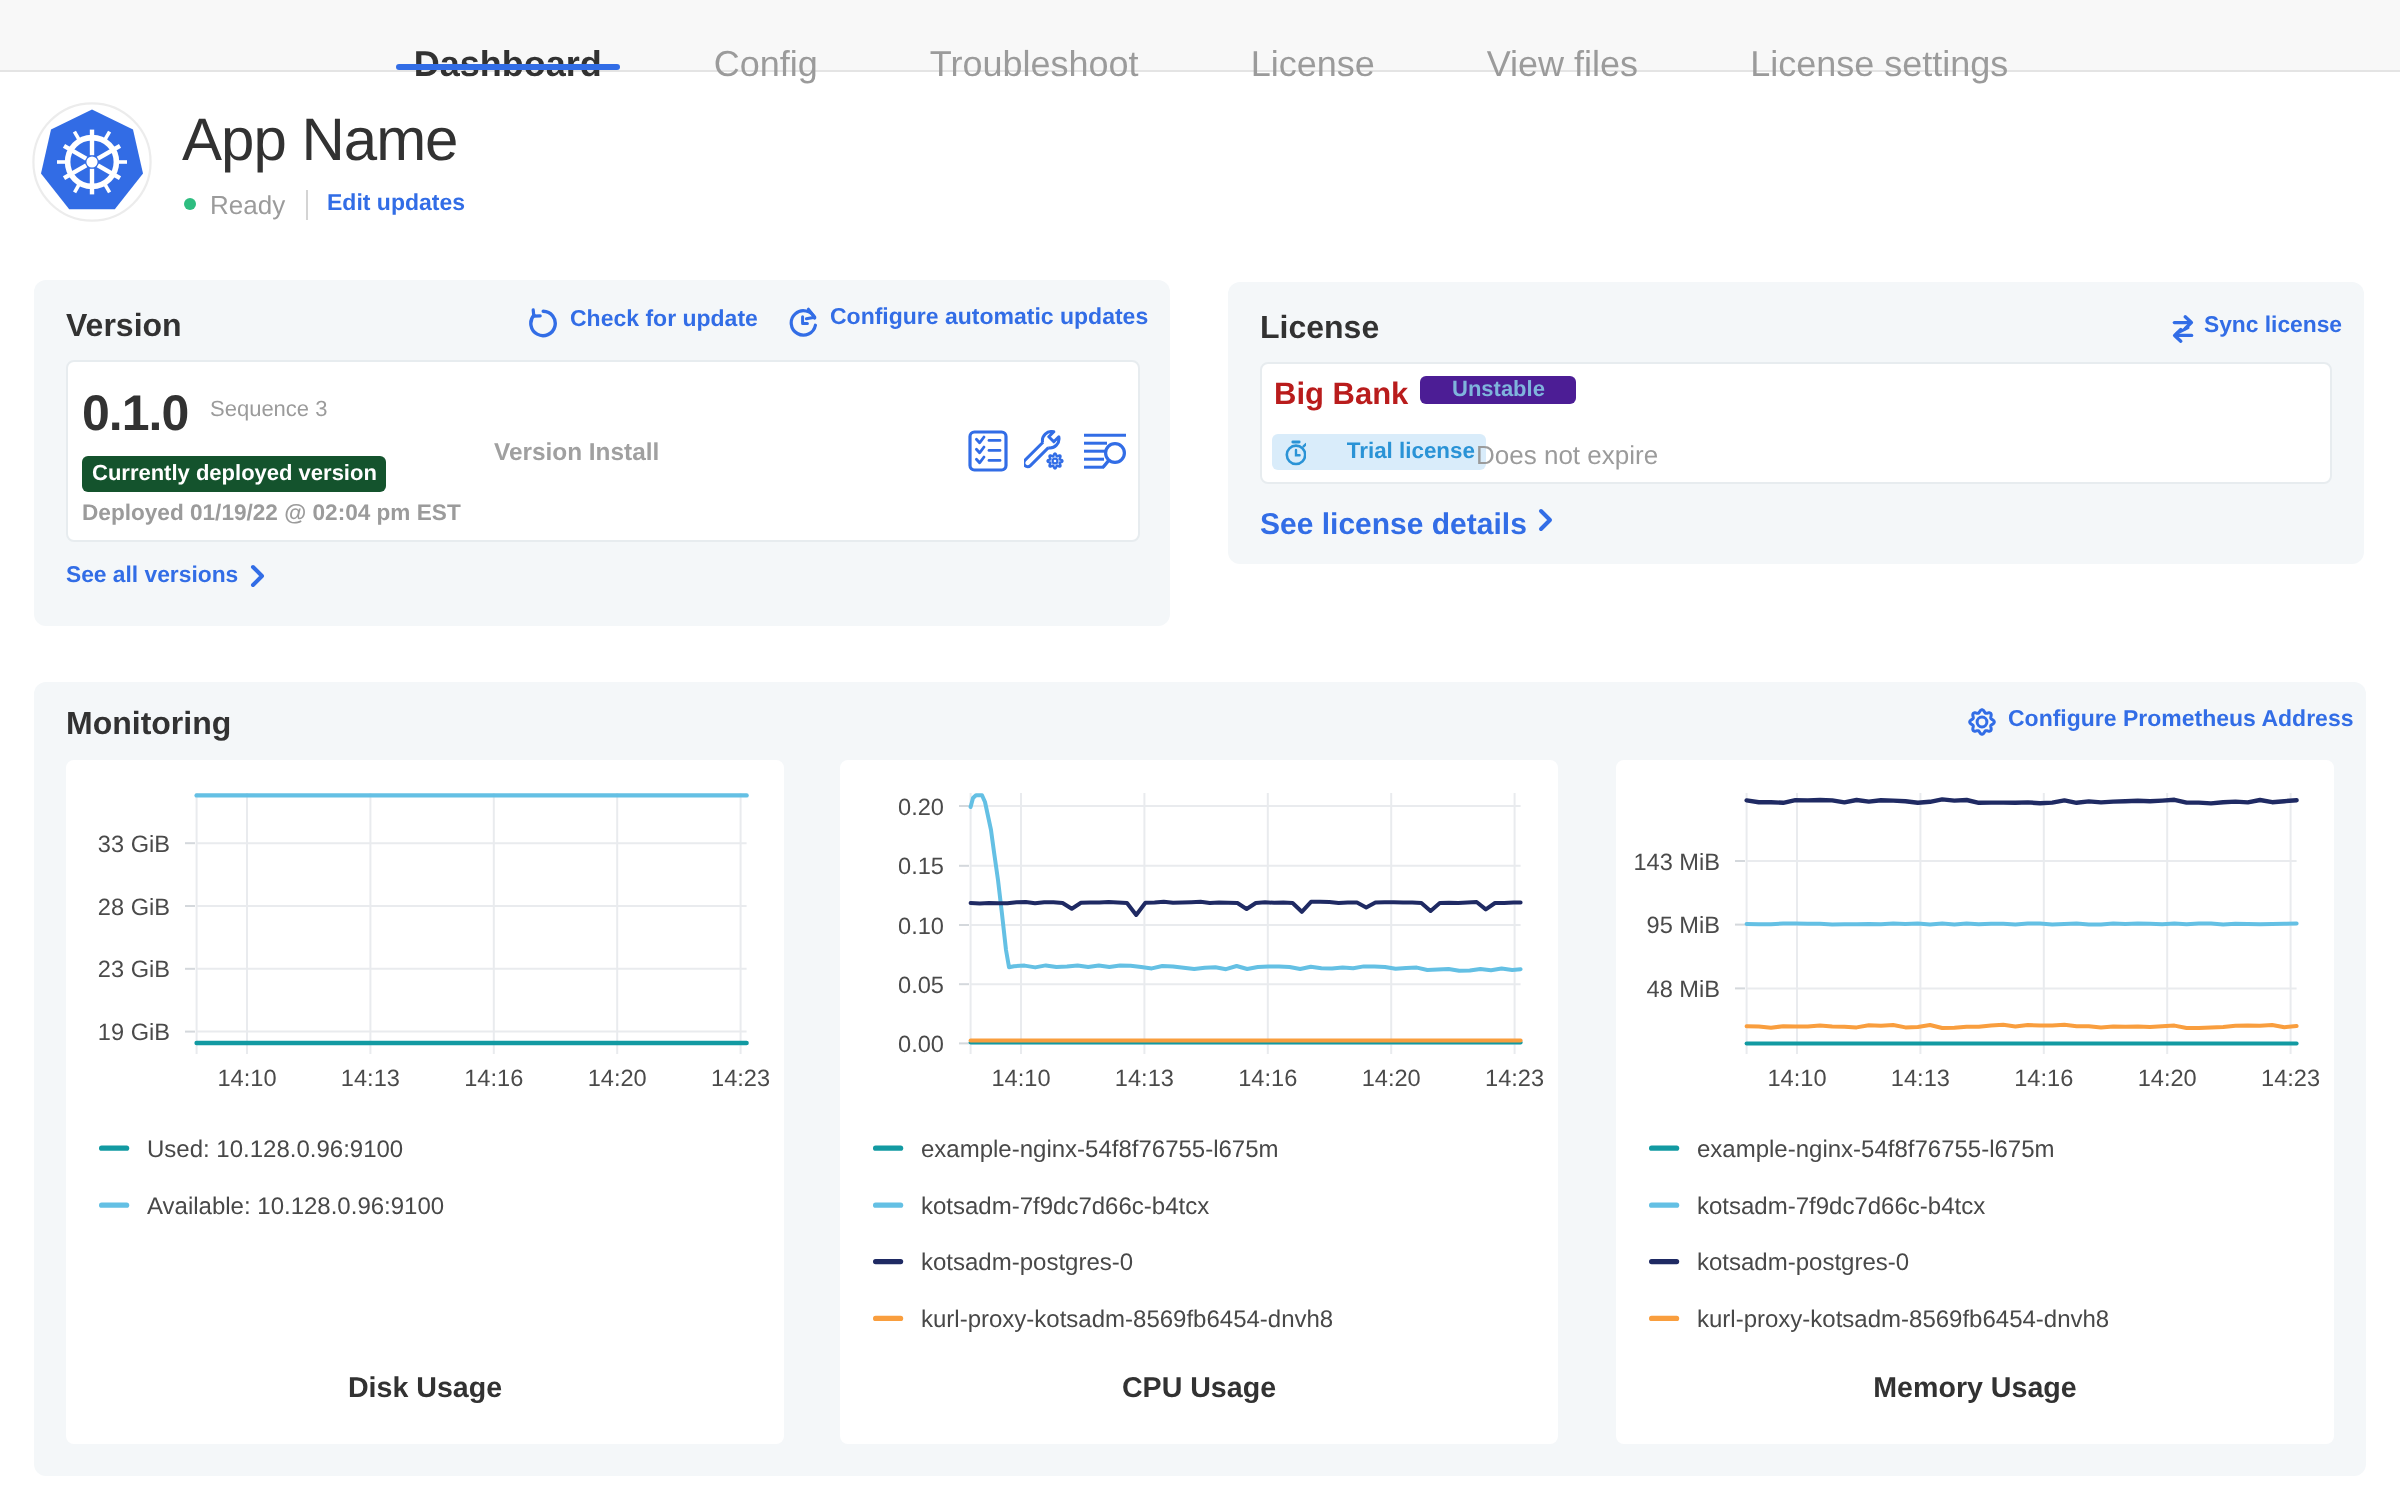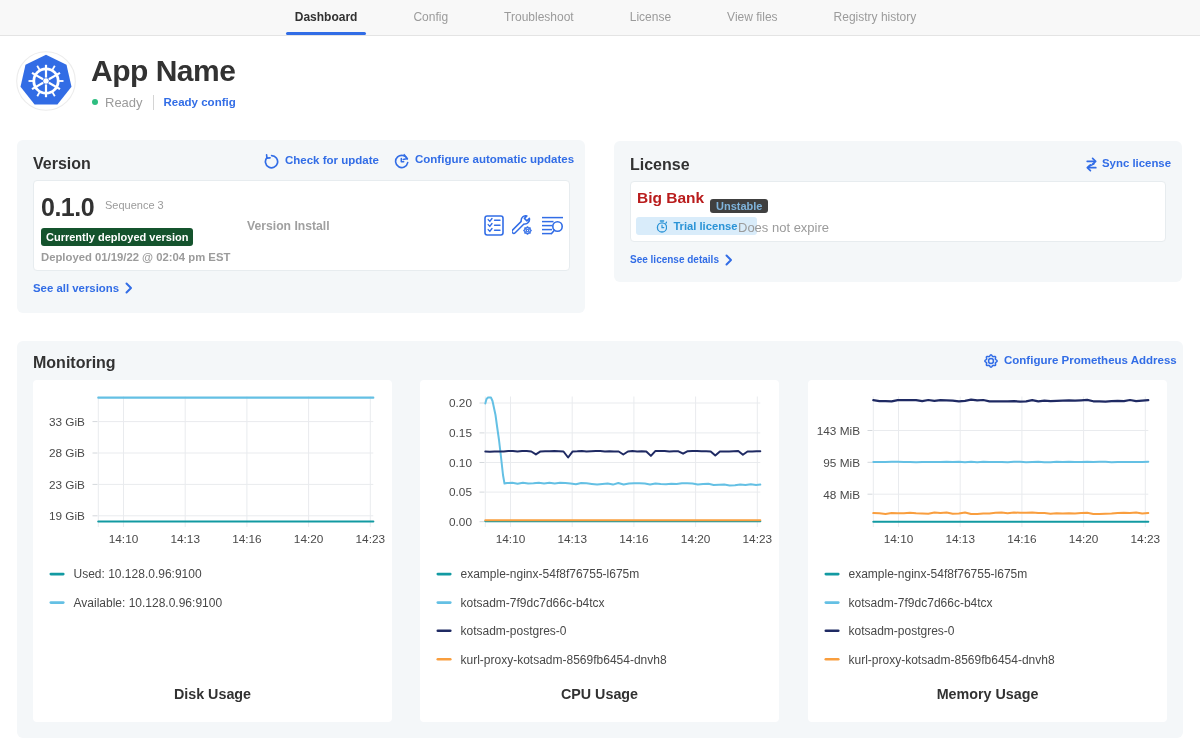--- a/index.html
+++ b/index.html
@@ -1,63 +1,63 @@
 <!DOCTYPE html>
 <html><head><meta charset="utf-8"><title>App Name</title>
 <style>
 *{margin:0;padding:0;box-sizing:border-box}
 html,body{width:1200px;height:746px;overflow:hidden;background:#fff;
   font-family:"Liberation Sans",sans-serif;-webkit-font-smoothing:antialiased}
 .nav{position:absolute;left:0;top:0;width:1200px;height:36px;background:#f8f8f8;
   border-bottom:1px solid #e4e4e4;display:flex;justify-content:center;padding-left:11px}
-.nav .tab{font-size:12px;color:#9b9b9b;line-height:35px;margin:0 19px;padding:0 9px;position:relative}
+.nav .tab{font-size:18px;color:#9b9b9b;line-height:35px;margin:0 19px;padding:15px 9px;position:relative}
 .nav .tab.active{color:#323232;font-weight:bold}
 .nav .tab.active:after{content:"";position:absolute;left:0;right:0;bottom:0;height:3px;
   background:#326de6;border-radius:2px}
 .abs{position:absolute}
 .card{position:absolute;background:#f4f7f9;border-radius:6px}
 .whitebox{position:absolute;background:#fff;border:1px solid #e7ecef;border-radius:4px}
 .cardtitle{font-size:16px;font-weight:bold;color:#323232}
 .bluelink{color:#326de6;font-weight:bold;font-size:11.5px;display:flex;align-items:flex-start;gap:6px}
 .gray{color:#9b9b9b}
 .chartcard{position:absolute;background:#fff;border-radius:4px;width:359px;height:342px;top:380px}
 </style></head>
 <body>
 <div class="nav">
     <div class="tab active">Dashboard</div>
     <div class="tab">Config</div>
     <div class="tab">Troubleshoot</div>
     <div class="tab">License</div>
     <div class="tab">View files</div>
-    <div class="tab">Registry history</div>
+    <div class="tab">License settings</div>
   </div>
 
 <div class="abs" style="left:16px;top:51px;width:60px;height:60px"><svg width="60" height="60" viewBox="0 0 60 60" style="">
       <circle cx="30" cy="30" r="29.3" fill="#fff" stroke="#ececec" stroke-width="1.1"></circle>
       <polygon points="30.0,3.8 50.5,13.7 55.5,35.8 41.4,53.6 18.6,53.6 4.5,35.8 9.5,13.7" fill="#326ce5"></polygon>
       <circle cx="30" cy="30" r="12.2" fill="none" stroke="#fff" stroke-width="2.8"></circle>
       <circle cx="30" cy="30" r="2.8" fill="#fff"></circle>
       <line x1="30.0" y1="26.6" x2="30.0" y2="13.8" stroke="#fff" stroke-width="2.2"></line>
       <line x1="36.1" y1="19.4" x2="38.8" y2="14.8" stroke="#fff" stroke-width="1.8"></line>
       <line x1="32.9" y1="28.3" x2="44.0" y2="21.9" stroke="#fff" stroke-width="2.2"></line>
       <line x1="42.2" y1="30.0" x2="47.5" y2="30.0" stroke="#fff" stroke-width="1.8"></line>
       <line x1="32.9" y1="31.7" x2="44.0" y2="38.1" stroke="#fff" stroke-width="2.2"></line>
       <line x1="36.1" y1="40.6" x2="38.8" y2="45.2" stroke="#fff" stroke-width="1.8"></line>
       <line x1="30.0" y1="33.4" x2="30.0" y2="46.2" stroke="#fff" stroke-width="2.2"></line>
       <line x1="23.9" y1="40.6" x2="21.3" y2="45.2" stroke="#fff" stroke-width="1.8"></line>
       <line x1="27.1" y1="31.7" x2="16.0" y2="38.1" stroke="#fff" stroke-width="2.2"></line>
       <line x1="17.8" y1="30.0" x2="12.5" y2="30.0" stroke="#fff" stroke-width="1.8"></line>
       <line x1="27.1" y1="28.3" x2="16.0" y2="21.9" stroke="#fff" stroke-width="2.2"></line>
       <line x1="23.9" y1="19.4" x2="21.2" y2="14.8" stroke="#fff" stroke-width="1.8"></line>
     </svg></div>
-<div class="abs" style="left:91px;top:53px;font-size:30px;font-weight:bold;color:#323232;letter-spacing:-0.5px;line-height:36px">App Name</div>
+<div class="abs" style="left:91px;top:53px;font-size:30px;font-weight:normal;color:#323232;letter-spacing:-0.5px;line-height:36px">App Name</div>
 <div class="abs" style="left:92px;top:99px;width:6px;height:6px;border-radius:50%;background:#2ebd80"></div>
 <div class="abs" style="left:105px;top:95px;font-size:13px;color:#9b9b9b">Ready</div>
 <div class="abs" style="left:152.5px;top:94.5px;width:1px;height:15px;background:#d4d4d4"></div>
-<div class="abs" style="left:163.5px;top:95.5px;font-size:11.5px;color:#326de6;font-weight:bold">Ready config</div>
+<div class="abs" style="left:163.5px;top:95.5px;font-size:11.5px;color:#326de6;font-weight:bold">Edit updates</div>
 
 <div class="card" style="left:17px;top:140px;width:568px;height:173px"></div>
 <div class="abs cardtitle" style="left:33px;top:155px">Version</div>
 <div class="abs bluelink" style="left:264px;top:154px">
     <svg width="15" height="15" viewBox="0 0 15 15" style="">
       <path d="M3.0 3.6 A6.1 6.1 0 1 0 7.6 1.6" fill="none" stroke="#326de6" stroke-width="1.7" stroke-linecap="round"></path>
       <path d="M2.6 0.9 L2.9 4.1 L6.1 3.9" fill="none" stroke="#326de6" stroke-width="1.6" stroke-linejoin="round" stroke-linecap="round"></path>
     </svg>
     <span>Check for update</span>
   </div>
@@ -111,34 +111,34 @@
       <line x1="2.2" y1="4.3" x2="9.3" y2="4.3" stroke="#326de6" stroke-width="1.7" stroke-linecap="round"></line>
       <path d="M7.6 1.4 L10.7 4.3 L7.6 7.2" fill="none" stroke="#326de6" stroke-width="1.7" stroke-linejoin="round" stroke-linecap="round"></path>
       <line x1="9.0" y1="6.8" x2="3.6" y2="9.6" stroke="#326de6" stroke-width="1.5" stroke-linecap="round"></line>
       <line x1="3.7" y1="10.7" x2="10.8" y2="10.7" stroke="#326de6" stroke-width="1.7" stroke-linecap="round"></line>
       <path d="M5.4 7.8 L2.3 10.7 L5.4 13.6" fill="none" stroke="#326de6" stroke-width="1.7" stroke-linejoin="round" stroke-linecap="round"></path>
     </svg>
     <span>Sync license</span>
   </div>
 <div class="whitebox" style="left:630px;top:181px;width:536px;height:61px"></div>
 <div class="abs" style="left:637px;top:188.5px;font-size:15.5px;font-weight:bold;color:#b91c1c">Big Bank</div>
-<div class="abs" style="left:710px;top:199px;height:14px;line-height:14px;background:#404040;border-radius:3px;
-  color:#7fb4dc;font-size:11px;font-weight:bold;padding:0 6px">Unstable</div>
+<div class="abs" style="left:710px;top:188px;height:14px;line-height:14px;background:#4c1d95;border-radius:3px;
+  color:#7fb4dc;font-size:11px;font-weight:bold;padding:0 16px">Unstable</div>
 <div class="abs" style="left:636px;top:217px;height:18px;background:#d9ecfa;border-radius:3px;
-  color:#2a93d6;font-size:11.2px;font-weight:bold;padding:0 20px;display:flex;align-items:center;gap:6px">
+  color:#2a93d6;font-size:11.2px;font-weight:bold;padding:0 6px;display:flex;align-items:center;gap:20px">
     <svg width="11.4" height="13" viewBox="0 0 11.4 13" style="vertical-align:-2px">
       <line x1="4.4" y1="1" x2="7.6" y2="1" stroke="#2a93d6" stroke-width="1.4" stroke-linecap="round"></line>
       <line x1="9.8" y1="3.2" x2="11" y2="2" stroke="#2a93d6" stroke-width="1.2" stroke-linecap="round"></line>
       <circle cx="6" cy="7.4" r="4.6" fill="none" stroke="#2a93d6" stroke-width="1.3"></circle>
       <path d="M6 5 L6 7.6 L7.8 7.6" fill="none" stroke="#2a93d6" stroke-width="1.2" stroke-linecap="round"></path>
     </svg>
     <span>Trial license</span>
   </div>
 <div class="abs gray" style="left:738px;top:220px;font-size:13px">Does not expire</div>
-<div class="abs bluelink" style="left:630px;top:254px;font-size:10px">See license details <svg width="8" height="12" viewBox="0 0 8 12" style="vertical-align:-1px">
+<div class="abs bluelink" style="left:630px;top:254px;font-size:15px">See license details <svg width="8" height="12" viewBox="0 0 8 12" style="vertical-align:-1px">
       <path d="M1.5 1.5 L6 6.0 L1.5 10.5" fill="none" stroke="#326de6" stroke-width="2" stroke-linecap="round" stroke-linejoin="round"></path>
     </svg></div>
 
 <div class="card" style="left:17px;top:341px;width:1166px;height:397px"></div>
 <div class="abs cardtitle" style="left:33px;top:354px">Monitoring</div>
 <div class="abs bluelink" style="left:984px;top:354px;font-size:11.5px">
     <svg width="14" height="14" viewBox="0 0 14 14" style="">
       <path d="M13.17 7.00 L12.98 7.52 L12.49 7.97 L11.92 8.32 L11.49 8.63 L11.33 9.02 L11.41 9.54 L11.57 10.20 L11.60 10.86 L11.36 11.36 L10.86 11.60 L10.20 11.57 L9.55 11.41 L9.02 11.33 L8.63 11.49 L8.32 11.92 L7.97 12.49 L7.52 12.98 L7.00 13.17 L6.48 12.98 L6.03 12.49 L5.68 11.92 L5.37 11.49 L4.98 11.33 L4.46 11.41 L3.80 11.57 L3.14 11.60 L2.64 11.36 L2.40 10.86 L2.43 10.20 L2.59 9.55 L2.67 9.02 L2.51 8.63 L2.08 8.32 L1.51 7.97 L1.02 7.52 L0.83 7.00 L1.02 6.48 L1.51 6.03 L2.08 5.68 L2.51 5.37 L2.67 4.98 L2.59 4.45 L2.43 3.80 L2.40 3.14 L2.64 2.64 L3.14 2.40 L3.80 2.43 L4.45 2.59 L4.98 2.67 L5.37 2.51 L5.68 2.08 L6.03 1.51 L6.48 1.02 L7.00 0.83 L7.52 1.02 L7.97 1.51 L8.32 2.08 L8.63 2.51 L9.02 2.67 L9.54 2.59 L10.20 2.43 L10.86 2.40 L11.36 2.64 L11.60 3.14 L11.57 3.80 L11.41 4.46 L11.33 4.98 L11.49 5.37 L11.92 5.68 L12.49 6.03 L12.98 6.48 L13.17 7.00 Z" fill="none" stroke="#326de6" stroke-width="1.5" stroke-linejoin="round"></path>
       <circle cx="7" cy="7" r="2.45" fill="none" stroke="#326de6" stroke-width="1.5"></circle>
     </svg>

